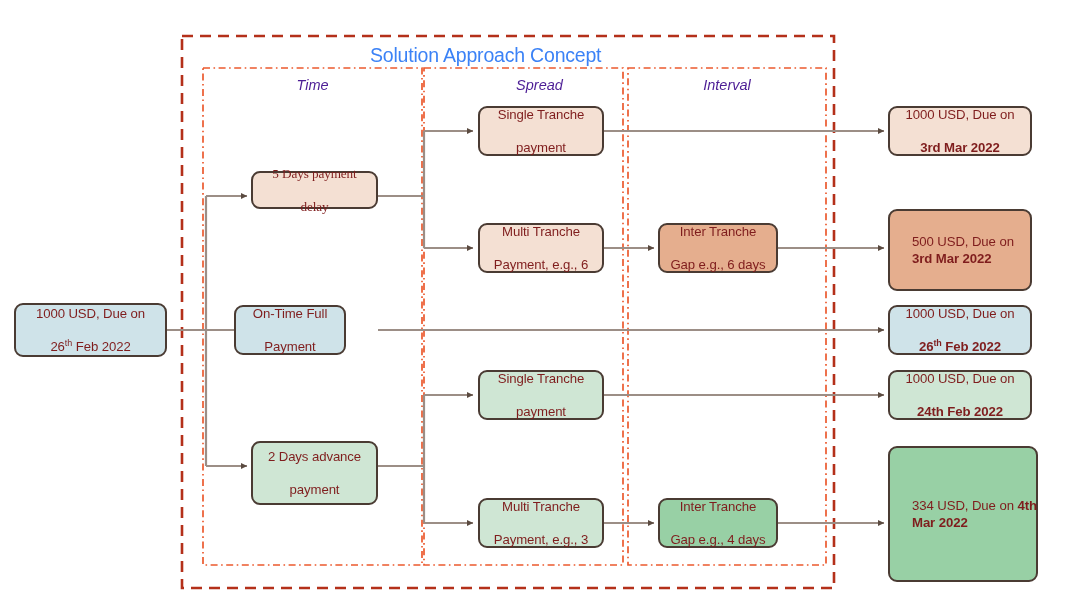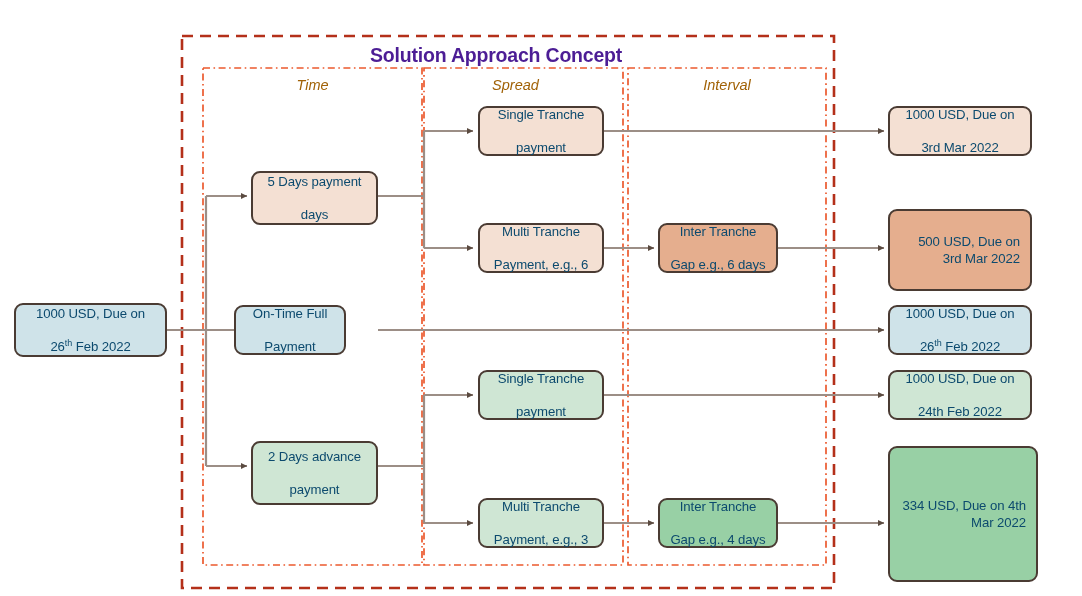--- a/index.html
+++ b/index.html
@@ -22,61 +22,61 @@
     height: 596px;
   }
   .node {
     position: absolute;
     box-sizing: border-box;
     border: 2.2px solid #4a3b33;
     border-radius: 9px;
     display: flex;
     flex-direction: column;
     justify-content: center;
-    color: #0c4a6e;
+    color: #7f1d1d;
     font-size: 13.2px;
     line-height: 1.32;
     letter-spacing: -0.1px;
     gap: 16px;
   }
   .node.center {
     align-items: center;
     text-align: center;
     padding: 2px 6px;
   }
   .node.leftalign {
     align-items: flex-start;
     text-align: left;
     padding: 7px 10px;
   }
   .node .ln { display: block; width: 100%; }
-  .node.leftalign .ln { margin: 0; text-align: right; }
+  .node.leftalign .ln { margin: 12px; }
   .node.leftalign .ln + .ln { margin-top: 12px; }
-  b { font-weight: normal; }
+  b { font-weight: bold; }
   sup { font-size: 0.68em; vertical-align: super; line-height: 0; }
 
   
   .fill-peach   { background: #f4e0d3; }
   .fill-salmon  { background: #e5ae8e; }
   .fill-blue    { background: #cfe3e9; }
   .fill-green-l { background: #cfe6d4; }
   .fill-green-d { background: #98d0a5; }
 
   .col-title {
     position: absolute;
-    color: #a16207;
+    color: #4c1d95;
     font-style: italic;
     font-size: 14.5px;
     text-align: center;
     white-space: nowrap;
   }
   #main-title {
     position: absolute;
-    color: #4c1d95;
-    font-weight: bold;
+    color: #3b82f6;
+    font-weight: normal;
     font-size: 19.5px;
     white-space: nowrap;
     letter-spacing: -0.2px;
   }
 </style>
 </head>
 <body>
 
 <svg id="canvas" viewBox="0 0 1082 596">
   <defs>
@@ -121,31 +121,31 @@
 
     <path d="M604,523 L654,523" marker-end="url(#arrow)"></path>
 
     <path d="M778,523 L884,523" marker-end="url(#arrow)"></path>
   </g>
 </svg>
 
 <div id="main-title" style="left:370px; top:44px;">Solution Approach Concept</div>
 
 <div class="col-title" style="left:203px; top:77px; width:219px;">Time</div>
-<div class="col-title" style="left:416px; top:77px; width:199px;">Spread</div>
+<div class="col-title" style="left:440px; top:77px; width:199px;">Spread</div>
 <div class="col-title" style="left:628px; top:77px; width:198px;">Interval</div>
 
 <div class="node center fill-blue" style="left:14px; top:303px; width:153px; height:54px;">
   <span class="ln">1000 USD, Due on</span>
   <span class="ln">26<sup>th</sup> Feb 2022</span>
 </div>
 
-<div class="node center fill-peach" style="left:251px; top:171px; width:127px; height:54px;">
+<div class="node center fill-peach" style="left:251px; top:171px; width:127px; height:38px;font-family:Liberation Serif, serif;">
   <span class="ln">5 Days payment</span>
-  <span class="ln">days</span>
+  <span class="ln">delay</span>
 </div>
 
 <div class="node center fill-blue" style="left:234px; top:305px; width:112px; height:50px;">
   <span class="ln">On-Time Full</span>
   <span class="ln">Payment</span>
 </div>
 
 <div class="node center fill-green-l" style="left:251px; top:441px; width:127px; height:64px;">
   <span class="ln">2 Days advance</span>
   <span class="ln">payment</span>

